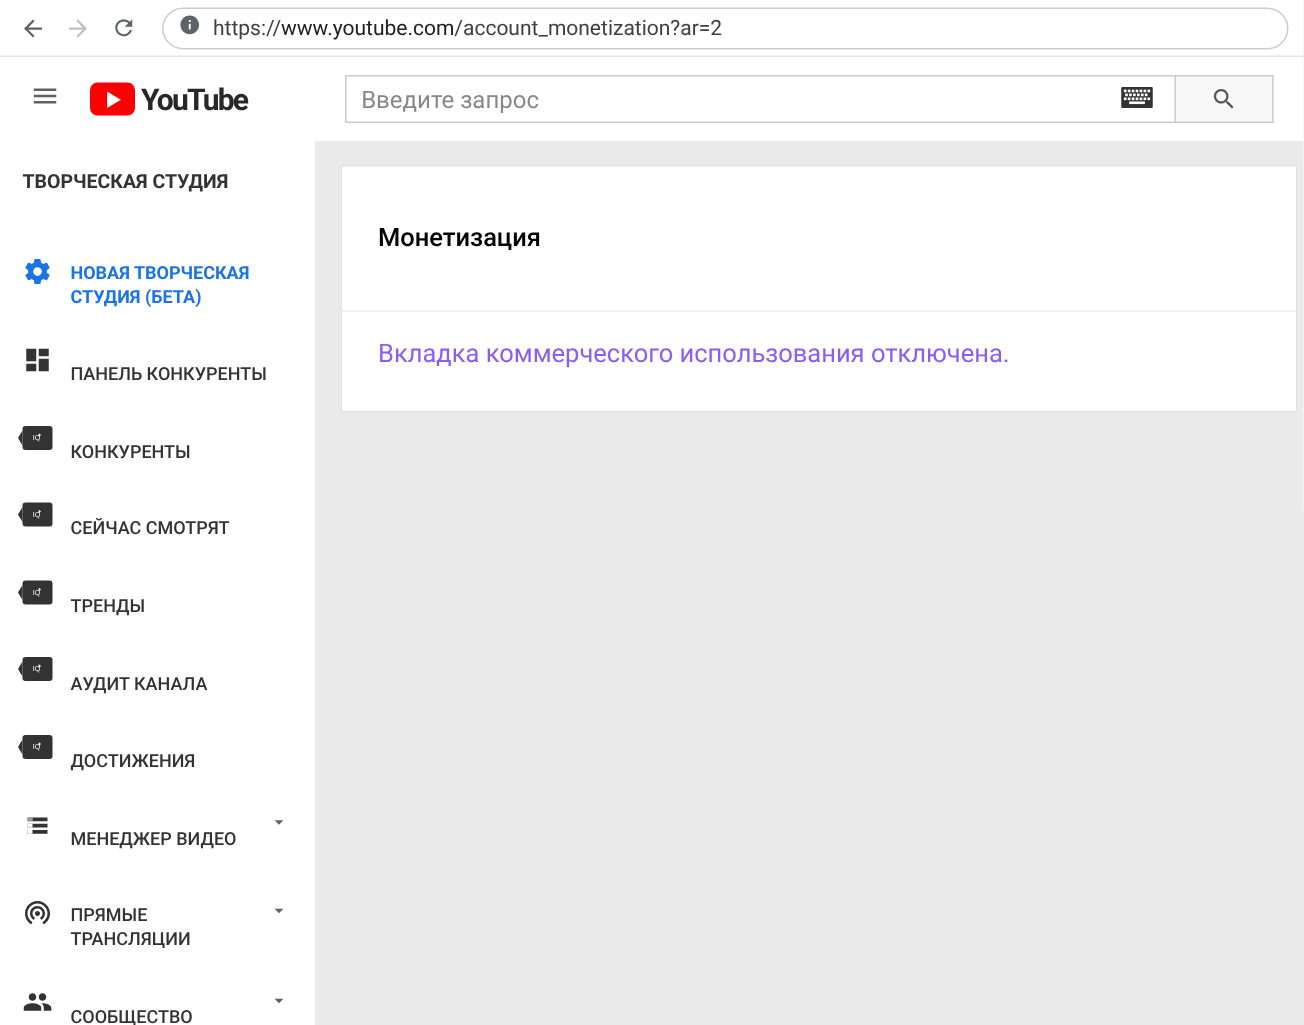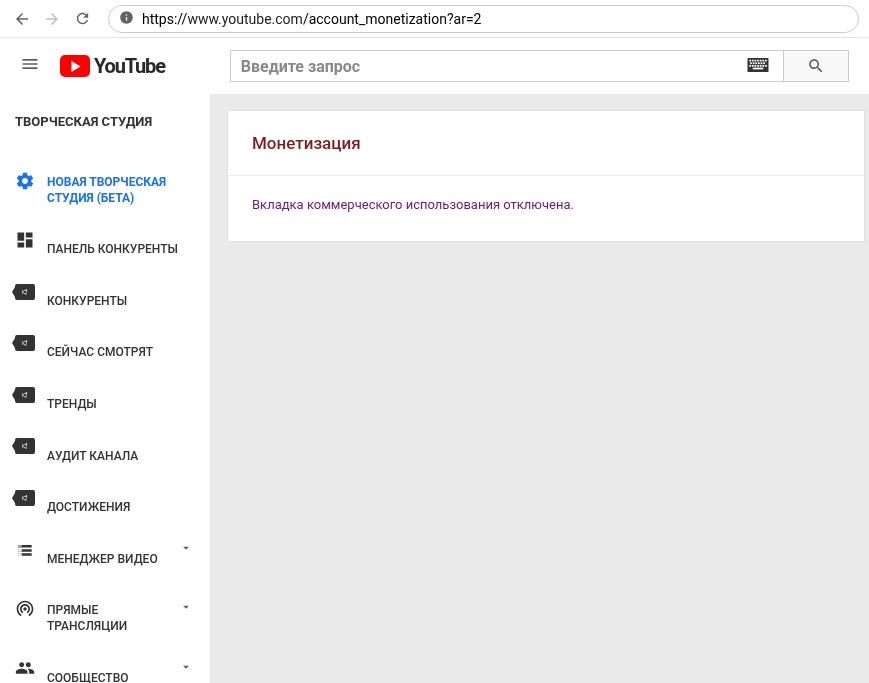--- a/index.html
+++ b/index.html
@@ -47,21 +47,21 @@
       color: #202124;
       font-size: 14px;
       gap: 8px;
     }
     .url-text {
       flex: 1;
       white-space: nowrap;
       overflow: hidden;
     }
     .url-dim {
-      color: #000000;
+      color: #404040;
     }
     
     
     .header {
       height: 56px;
       display: flex;
       align-items: center;
       padding: 0 20px;
       gap: 20px;
     }
@@ -92,21 +92,20 @@
       font-weight: 700;
       font-size: 20px;
       color: #282828;
       letter-spacing: -1.2px;
     }
     .search-wrap {
       flex: 1;
       display: flex;
       max-width: 650px;
       margin-left: 45px;
-      font-weight: bold;
     }
     .search-input {
       flex: 1;
       height: 32px;
       border: 1px solid #ccc;
       padding: 0 10px;
       font-size: 16px;
       color: #111;
       outline: none;
       display: flex;
@@ -202,30 +201,30 @@
       background: #eaeaea;
       padding: 16px 4px 0 16px;
     }
     .card {
       background: #fff;
       border: 1px solid #e0e0e0;
     }
     .card-title {
       font-size: 17px;
       font-weight: 500;
-      color: #7f1d1d;
-      padding: 22px 24px;
+      color: #000000;
+      padding: 38px 24px;
       border-bottom: 1px solid #eee;
     }
     .card-body {
       padding: 18px 24px 28px;
     }
     .card-link {
-      color: #701a75;
-      font-size: 13px;
+      color: #8b5cf6;
+      font-size: 17px;
       cursor: pointer;
     }
     
     .play-tag {
       display: inline-flex;
       align-items: center;
       justify-content: center;
       width: 22px;
       height: 16px;
       background: #333;

